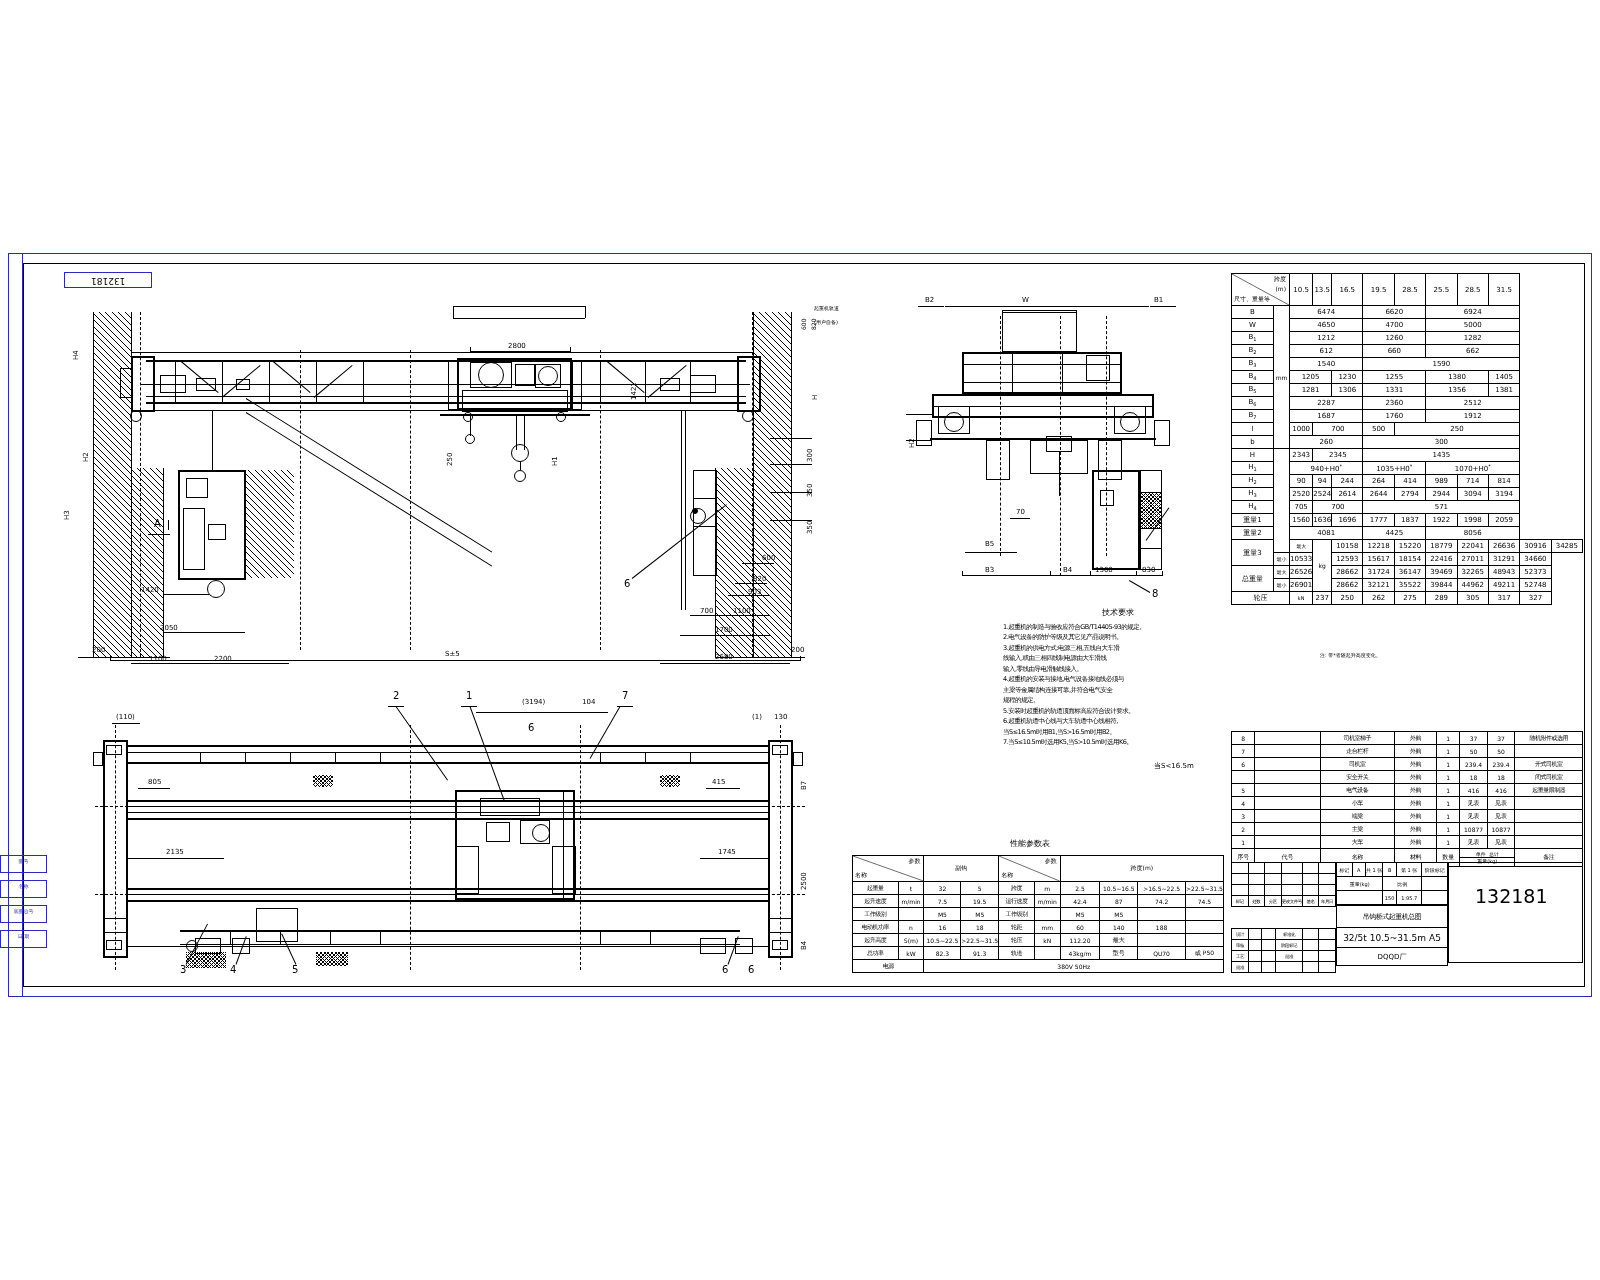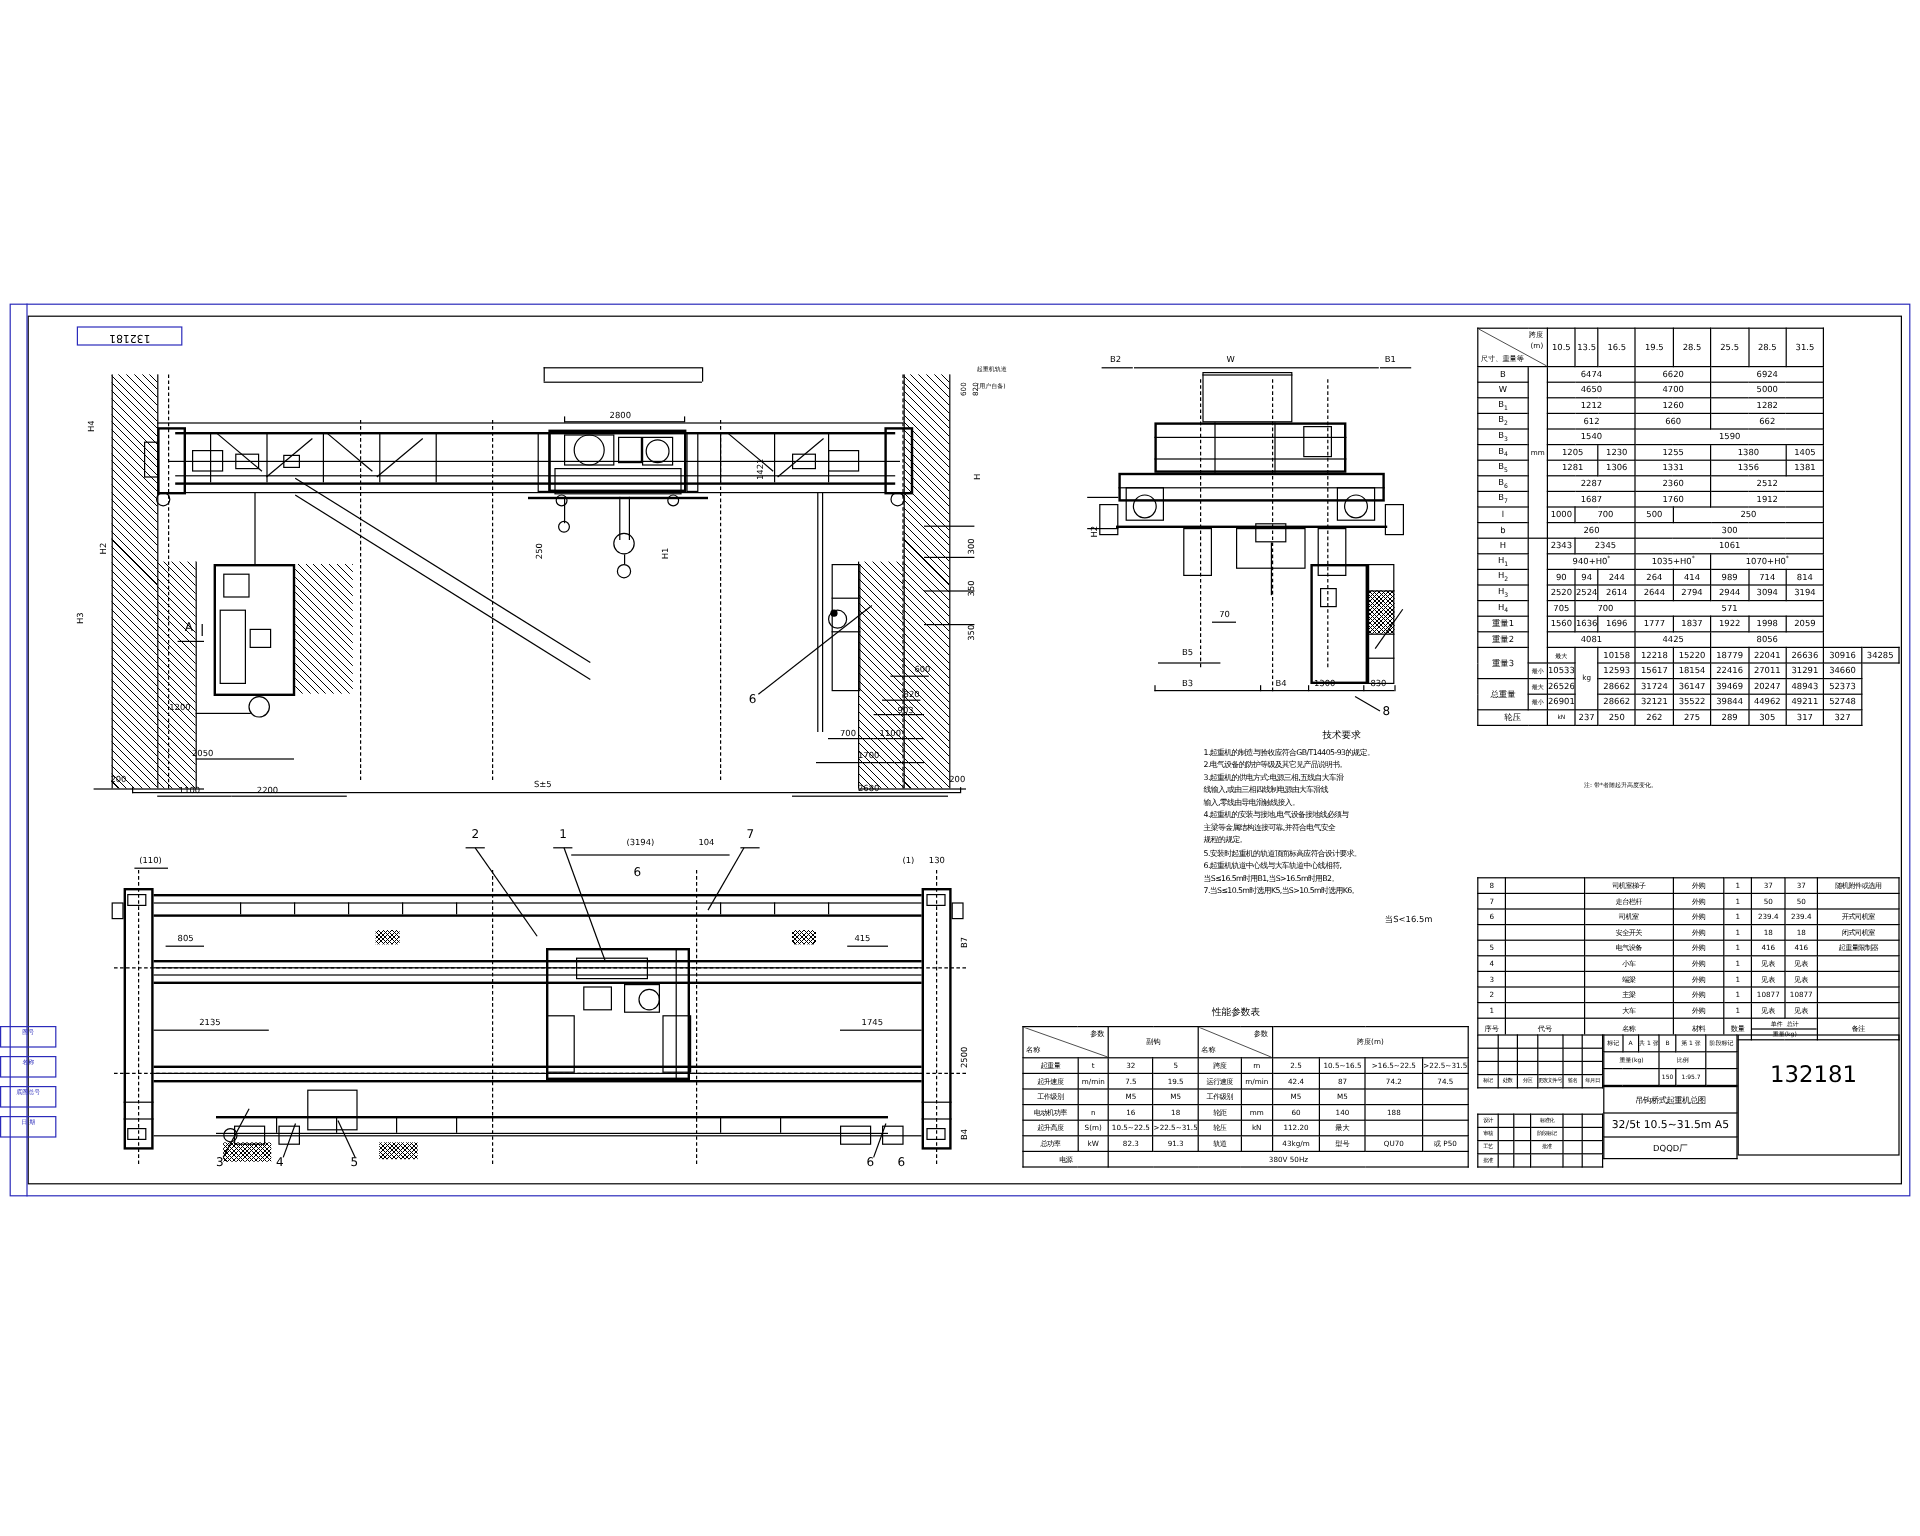--- a/index.html
+++ b/index.html
@@ -257,21 +257,21 @@
 
     <div class="dimtxt rot90" style="left:630px;top:400px;">1421</div>
     <div class="dimtxt rot90" style="left:446px;top:466px;">250</div>
     <div class="dimtxt rot90" style="left:551px;top:466px;">H1</div>
 
     <div class="dimtxt rot90" style="left:82px;top:462px;">H2</div>
     <div class="dimtxt rot90" style="left:63px;top:520px;">H3</div>
     <div class="dimtxt rot90" style="left:72px;top:360px;">H4</div>
 
     <div class="dimline" style="left:163px;top:594px;width:46px;"></div>
-    <div class="dimtxt" style="left:141px;top:586px;">1200</div>
+    <div class="dimtxt" style="left:141px;top:586px;">1420</div>
     <div class="dimline" style="left:163px;top:632px;width:82px;"></div>
     <div class="dimtxt" style="left:160px;top:624px;">2050</div>
     <div class="dimline" style="left:131px;top:663px;width:62px;"></div>
     <div class="dimtxt" style="left:149px;top:655px;">1100</div>
     <div class="dimline" style="left:193px;top:663px;width:96px;"></div>
     <div class="dimtxt" style="left:214px;top:655px;">2200</div>
     <div class="dimtxt" style="left:92px;top:646px;">200</div>
 
     <div class="dimline" style="left:742px;top:563px;width:32px;"></div>
     <div class="dimtxt" style="left:762px;top:554px;">600</div>
@@ -591,21 +591,21 @@
         <tr>
           <td class="lbl">b</td>
           <td colspan="3">260</td>
           <td colspan="5">300</td>
         </tr>
         <tr>
           <td class="lbl">H</td>
           <td rowspan="8" class="unit"></td>
           <td colspan="1">2343</td>
           <td colspan="2">2345</td>
-          <td colspan="5">1061</td>
+          <td colspan="5">1435</td>
         </tr>
         <tr>
           <td class="lbl">H<span class="sub">1</span></td>
           <td colspan="3">940+H0<span class="sup">*</span></td>
           <td colspan="2">1035+H0<span class="sup">*</span></td>
           <td colspan="3">1070+H0<span class="sup">*</span></td>
         </tr>
         <tr>
           <td class="lbl">H<span class="sub">2</span></td>
           <td colspan="1">90</td>
@@ -676,21 +676,21 @@
           <td>34660</td>
         </tr>
         <tr>
           <td rowspan="2" style="width:28px;">总重量</td>
           <td style="width:14px;font-size:5px;">最大</td>
           <td>26526</td>
           <td>28662</td>
           <td>31724</td>
           <td>36147</td>
           <td>39469</td>
-          <td>20247</td>
+          <td>32265</td>
           <td>48943</td>
           <td>52373</td>
         </tr>
         <tr>
           <td style="font-size:5px;">最小</td>
           <td>26901</td>
           <td>28662</td>
           <td>32121</td>
           <td>35522</td>
           <td>39844</td>

